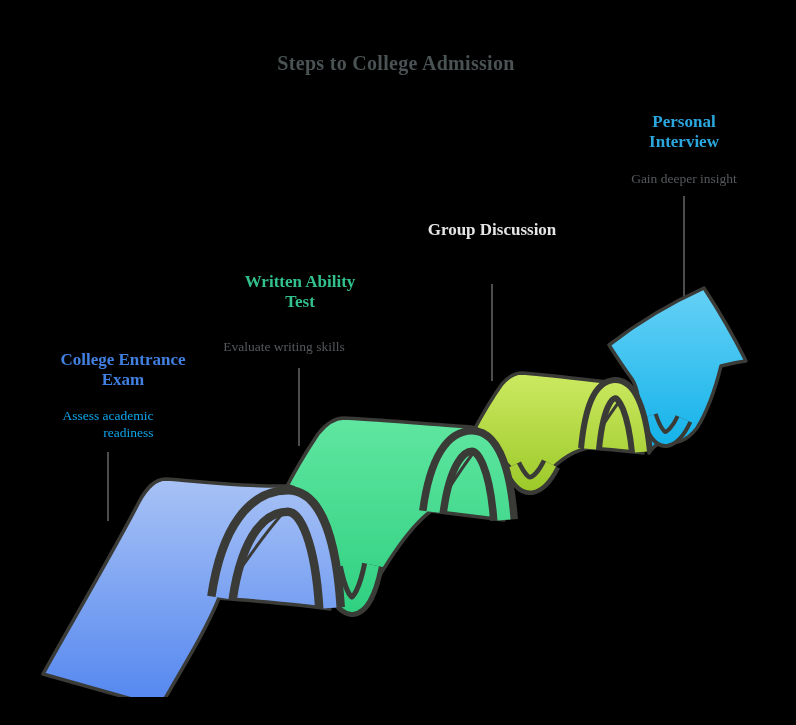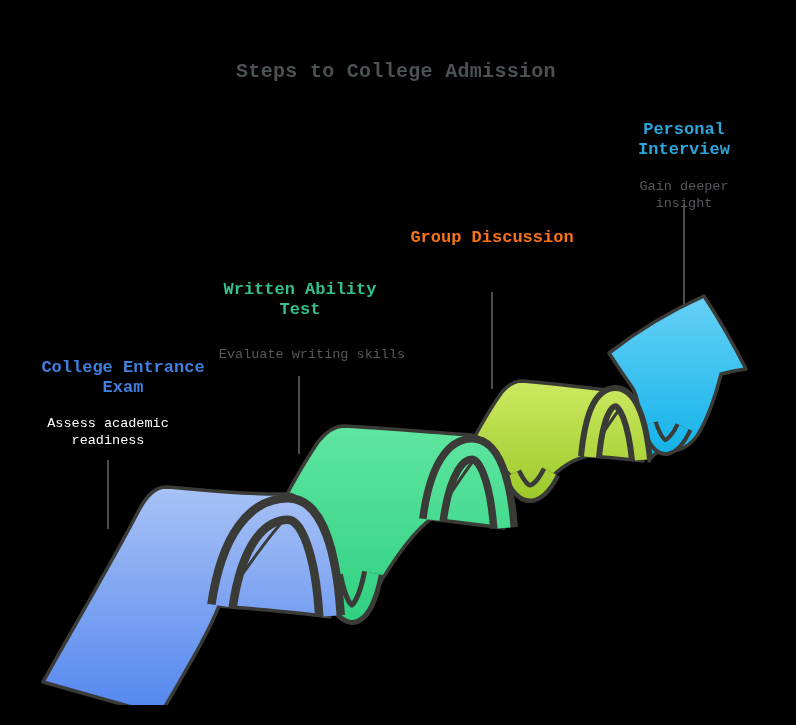--- a/index.html
+++ b/index.html
@@ -1,22 +1,21 @@
 <!DOCTYPE html>
 <html><head>
 <meta charset="utf-8">
 <style>
   html,body{margin:0;padding:0;background:#000;}
   .stage{
     position:relative;
     width:796px;height:697px;
     background:#000;
     overflow:hidden;
-    font-family:Liberation Mono, monospace;
-    margin-top:8px;
+    font-family:Liberation Serif, serif;
   }
   .stage svg{position:absolute;left:0;top:0;}
   .txt{
     position:absolute;
     transform:translateX(-50%);
     text-align:center;
     white-space:pre-line;
   }
   .main-title{
     font-size:20px;
@@ -128,26 +127,26 @@
     <path fill="none" stroke="#3a3a37" stroke-width="3" d="M 224 590 C 243 568 264 532 287 509"></path>
 
     <path fill="none" stroke="#3a3a37" stroke-width="30" d="M 222 598 C 232 530 258 501 288 501 C 312 501 326 545 330 608"></path>
     <path fill="none" stroke="url(#gradBlue)" stroke-width="13" d="M 222 598 C 232 530 258 501 288 501 C 312 501 326 545 330 608"></path>
   </svg>
 
   <div class="txt main-title" style="left:396px; top:52px; color:#4a5254;">Steps to College Admission</div>
 
   <div class="txt step-label" style="left: 123px; top: 350px; color: rgb(65, 128, 224);">College Entrance
 Exam</div>
-  <div class="txt step-desc" style="left:108px; top:407px; color:#ffffff;">Assess academic
+  <div class="txt step-desc" style="left:108px; top:407px; color:#0ea5e9;text-align:right;">Assess academic
 readiness</div>
 
   <div class="txt step-label" style="left: 300px; top: 272px; color: rgb(50, 193, 140);">Written Ability
 Test</div>
-  <div class="txt step-desc" style="left:312px; top:338px; color:#55595c;">Evaluate writing skills</div>
+  <div class="txt step-desc" style="left:284px; top:338px; color:#55595c;">Evaluate writing skills</div>
 
-  <div class="txt step-label" style="left: 492px; top: 220px; color: #f97316;">Group Discussion</div>
+  <div class="txt step-label" style="left: 492px; top: 220px; color: #e5e5e5;">Group Discussion</div>
 
   <div class="txt step-label" style="left: 684px; top: 112px; color: rgb(43, 167, 222);">Personal
 Interview</div>
   <div class="txt step-desc" style="left:684px; top:170px; color:#55595c;">Gain deeper insight</div>
 
 </div>
 
 </body></html>

